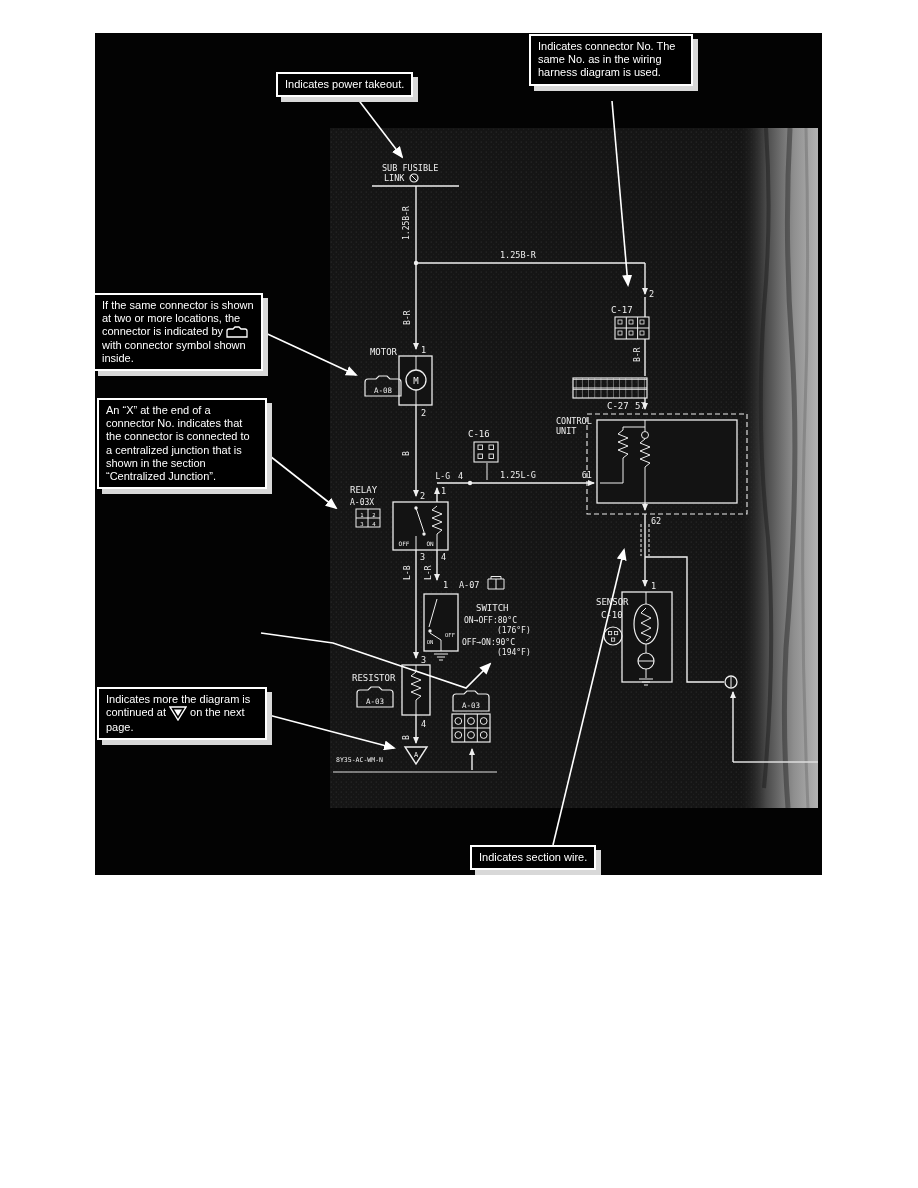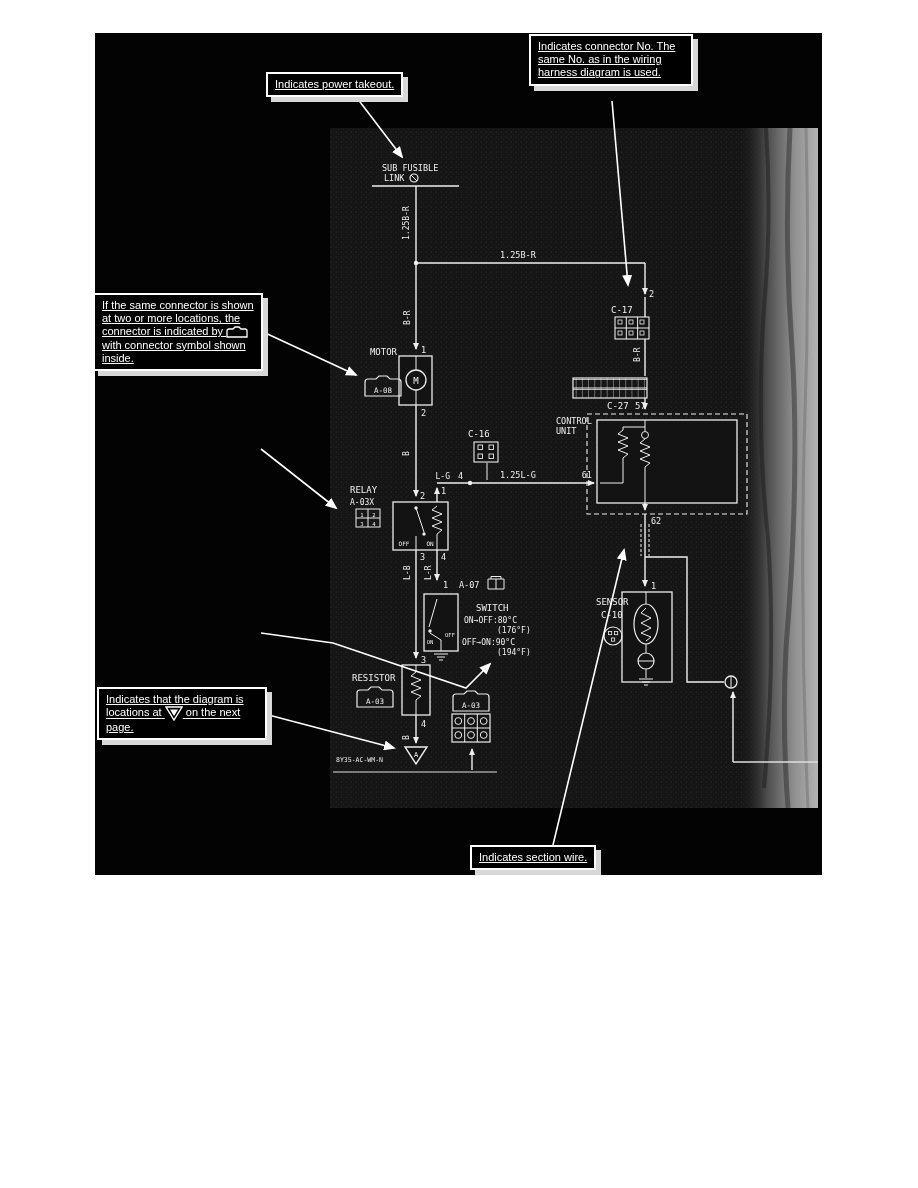--- a/index.html
+++ b/index.html
@@ -2,21 +2,21 @@
 <html><head>
 <meta charset="utf-8">
 <style>
   html,body{margin:0;padding:0;background:#ffffff;}
   #page{position:relative;width:918px;height:1188px;background:#ffffff;overflow:hidden;
         font-family:"Liberation Sans",sans-serif;}
   #panel{position:absolute;left:95px;top:33px;width:727px;height:842px;background:#030303;}
   #diagram-svg{position:absolute;left:0;top:0;z-index:2;}
   .callout{position:absolute;z-index:3;background:#000;border:2px solid #fff;
            box-shadow:5px 5px 0 #d8d8d8;color:#fff;padding:4px 7px;
-           font:11px/1.2 "Liberation Sans",sans-serif;text-decoration:underline;}
+           font:11px/1.2 "Liberation Sans",sans-serif;}
   .callout svg{vertical-align:middle;}
   text{font-family:"DejaVu Sans Mono",monospace;fill:#efefef;}
   .wire{stroke:#efefef;stroke-width:1.4;fill:none;}
   .thin{stroke:#efefef;stroke-width:1;fill:none;}
   .box{fill:#131313;stroke:#ededed;stroke-width:1.3;}
   .leader{stroke:#fff;stroke-width:1.6;fill:none;}
 </style>
 </head>
 <body>
 
@@ -266,40 +266,43 @@
       <path class="leader" d="M357,98 L402,157" marker-end="url(#arw)"></path>
       <path class="leader" d="M612,101 L628,285" marker-end="url(#arw)"></path>
       <path class="leader" d="M261,331 L356,375" marker-end="url(#arw)"></path>
       <path class="leader" d="M261,449 L336,508" marker-end="url(#arw)"></path>
       <path class="leader" d="M261,633 L333,643 L466,688 L490,664" marker-end="url(#arw)"></path>
       <path class="leader" d="M261,713 L394,748" marker-end="url(#arw)"></path>
       <path class="leader" d="M553,845 L624,550" marker-end="url(#arw)"></path>
     </g>
   </svg>
 
-  <div class="callout" style="left:266px;top:72px;white-space:nowrap">
+  <div class="callout" style="left:276px;top:72px;white-space:nowrap">
     <span>Indicates power takeout.</span>
   </div>
 
   <div class="callout" style="left:529px;top:34px;width:146px">
     <span>Indicates connector No. The same No. as in the wiring harness diagram is used.</span>
   </div>
 
   <div class="callout" style="left:93px;top:293px;width:152px">
     <span>If the same connector is shown at two or more locations, the connector is indicated by</span>
     <svg width="22" height="12" viewBox="0 0 22 12">
       <path d="M1,11 V5 q0,-2 2,-2 h4 l2,-2 h4 l2,2 h4 q2,0 2,2 v6 z" fill="none" stroke="#fff" stroke-width="1.3"></path>
     </svg>
     <span>with connector symbol shown inside.</span>
   </div>
 
+  <div class="callout" style="left:97px;top:398px;width:152px">
+    <span>An “X” at the end of a connector No. indicates that the connector is connected to a centralized junction that is shown in the section “Centralized Junction”.</span>
+  </div>
 
 
   <div class="callout" style="left:97px;top:687px;width:152px">
-    <span>Indicates that the diagram is locations at</span>
+    <span>Indicates more the diagram is continued at</span>
     <svg width="18" height="15" viewBox="0 0 18 15">
       <polygon points="1,1 17,1 9,14" fill="none" stroke="#fff" stroke-width="1.4"></polygon>
       <polygon points="5,3.5 13,3.5 9,10" fill="#fff"></polygon>
     </svg>
     <span>on the next page.</span>
   </div>
 
   <div class="callout" style="left:470px;top:845px;white-space:nowrap">
     <span>Indicates section wire.</span>
   </div>

